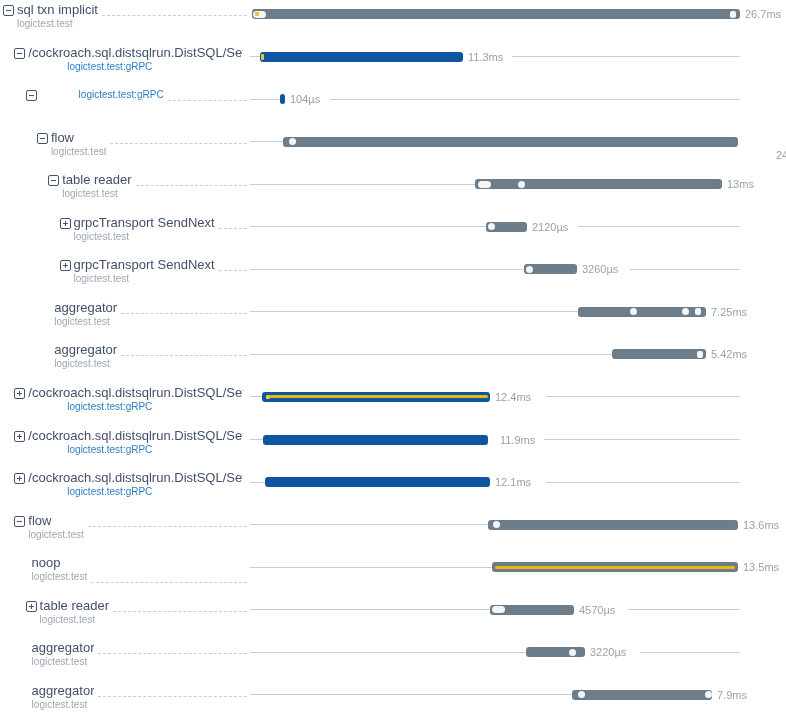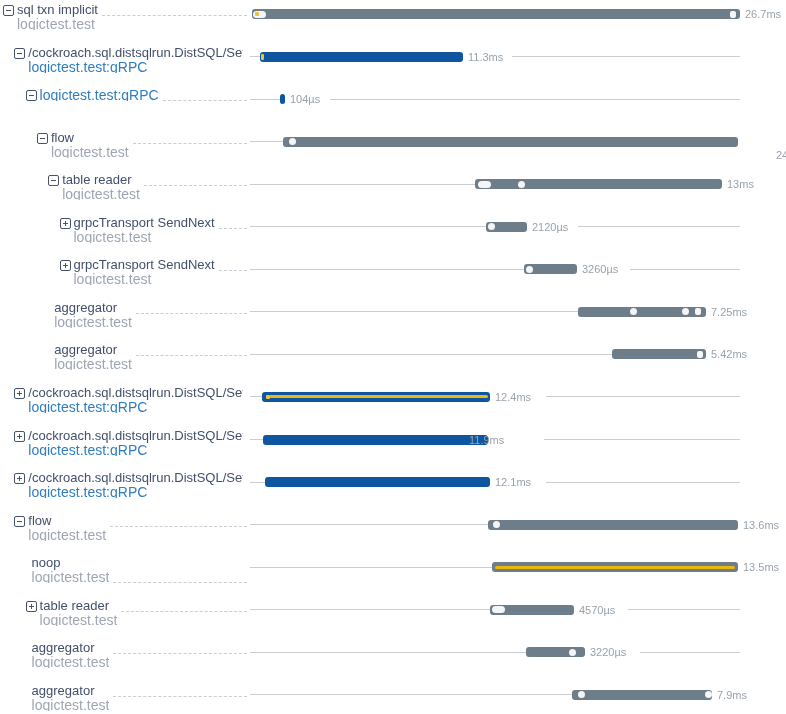--- a/index.html
+++ b/index.html
@@ -5,23 +5,23 @@
   html,body{margin:0;padding:0;background:#ffffff;}
   body{width:786px;height:714px;overflow:hidden;font-family:"Liberation Sans",sans-serif;}
   #trace{position:relative;width:627px;height:714px;background:#fff;}
   .row{position:absolute;left:0;width:786px;height:43px;}
   .left{position:absolute;left:0;top:0;width:250px;display:flex;align-items:flex-start;box-sizing:border-box;}
   .toggle{flex:0 0 auto;width:11px;height:11px;margin-top:3px;border:1px solid #47536d;border-radius:2px;position:relative;box-sizing:border-box;background:#fff;cursor:pointer;}
   .toggle::before{content:"";position:absolute;left:2px;right:2px;top:4px;height:1px;background:#47536d;}
   .toggle.expand::after{content:"";position:absolute;top:2px;bottom:2px;left:4px;width:1px;background:#47536d;}
   .labels{margin-left:3px;min-width:0;padding-top:1px;}
   .main-label{font-size:13px;line-height:14px;color:#424f6b;white-space:nowrap;overflow:hidden;cursor:pointer;}
-  .sub-label{font-size:14px;line-height:12px;margin-top:1px;white-space:nowrap;overflow:hidden;}
+  .sub-label{font-size:10px;line-height:12px;margin-top:1px;white-space:nowrap;overflow:hidden;}
   .sub-gray{color:#9ea6b4;}
-  .sub-blue{color:#2e7dc2;}
+  .sub-blue{color:#2e7dc2;margin-left:39px;}
   .leader{flex:1 1 0;min-width:0;height:13px;border-bottom:1px dashed #c9ced6;margin:0 3px 0 4px;}
   .tl{position:absolute;left:0;top:0;width:786px;height:43px;}
   .line{position:absolute;top:11.5px;height:1px;background:#c9ced3;}
   .bar{position:absolute;top:7px;height:10px;border-radius:3px;}
   .bar.gray{background:#6e7d8a;}
   .bar.blue{background:#0e57a0;}
   .stripe{position:absolute;top:3.5px;height:3px;background:#e9b70d;border-radius:1.5px;display:none;}
   .marker{position:absolute;}
   .m-circle{width:7px;height:7px;border-radius:50%;background:#f3f5f6;top:1.5px;}
   .m-pill{width:13px;height:7px;border-radius:3.5px;background:#f3f5f6;top:1.5px;}
@@ -234,21 +234,21 @@
         <div class="main-label">/cockroach.sql.distsqlrun.DistSQL/Set</div>
         <div class="sub-label sub-blue">logictest.test:gRPC</div>
       </div>
       <div class="leader"></div>
     </div>
     <div class="tl">
       <div class="line pre" style="left: 250px; width: 13px;"></div>
       <div class="bar blue" style="left: 263px; width: 225px;">
         
       </div>
-      <span class="duration" style="left: 469px;">11.9ms</span>
+      <span class="duration" style="left: 500px;">11.9ms</span>
       <div class="line post" style="left: 544px; width: 196px;"></div>
     </div>
   </div>
     <div class="row" style="top: 470.05px;">
     <div class="left" style="padding-left: 14.3px;">
       <span class="toggle expand"></span>
       <div class="labels">
         <div class="main-label">/cockroach.sql.distsqlrun.DistSQL/Set</div>
         <div class="sub-label sub-blue">logictest.test:gRPC</div>
       </div>

